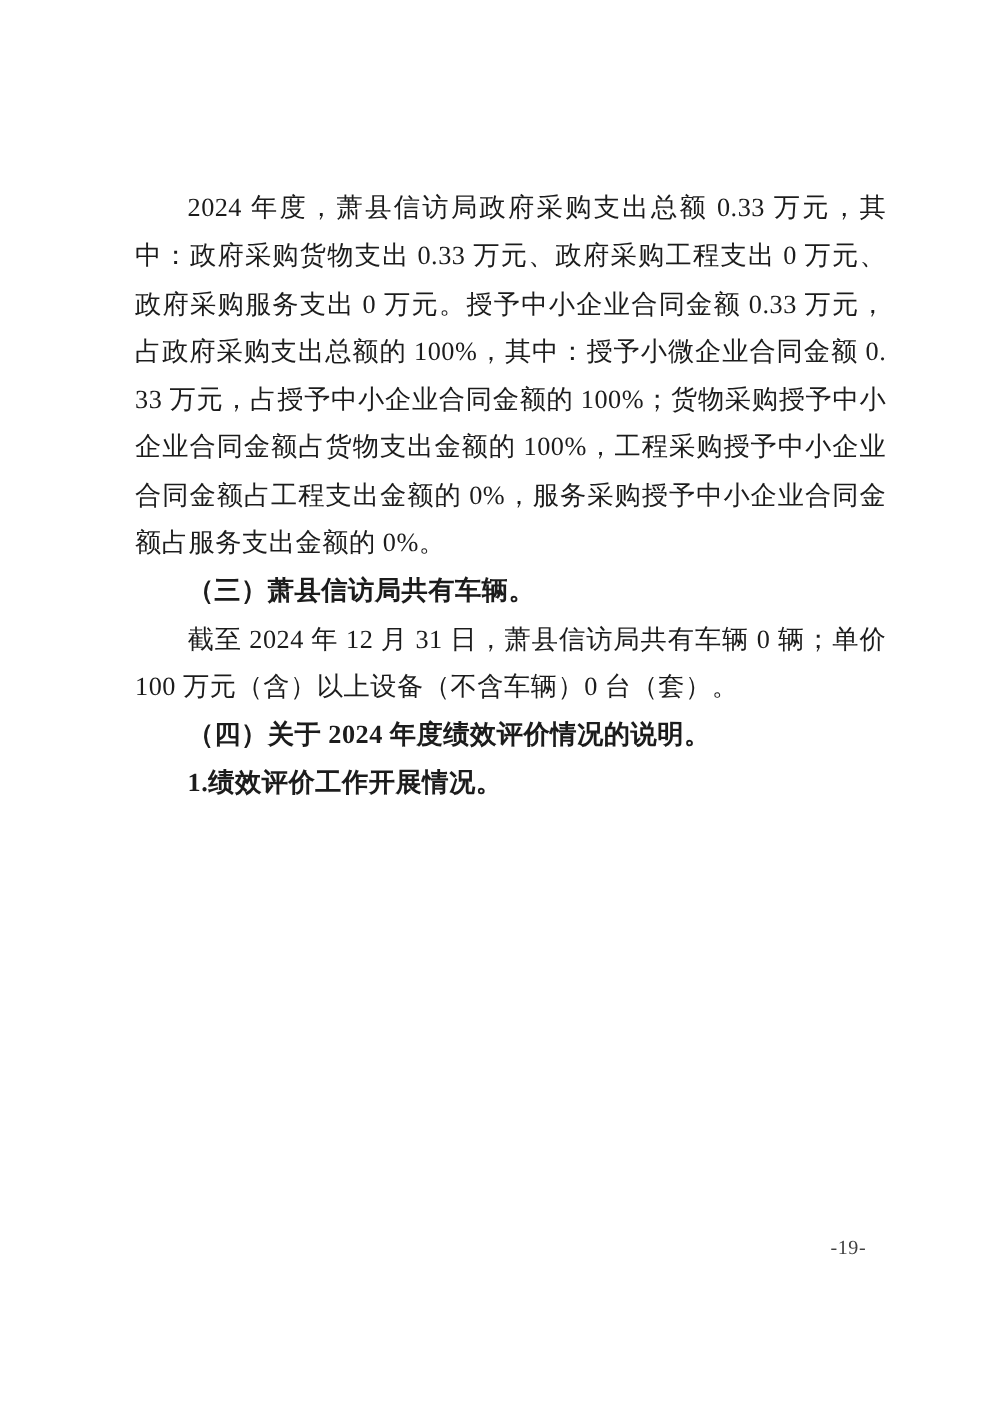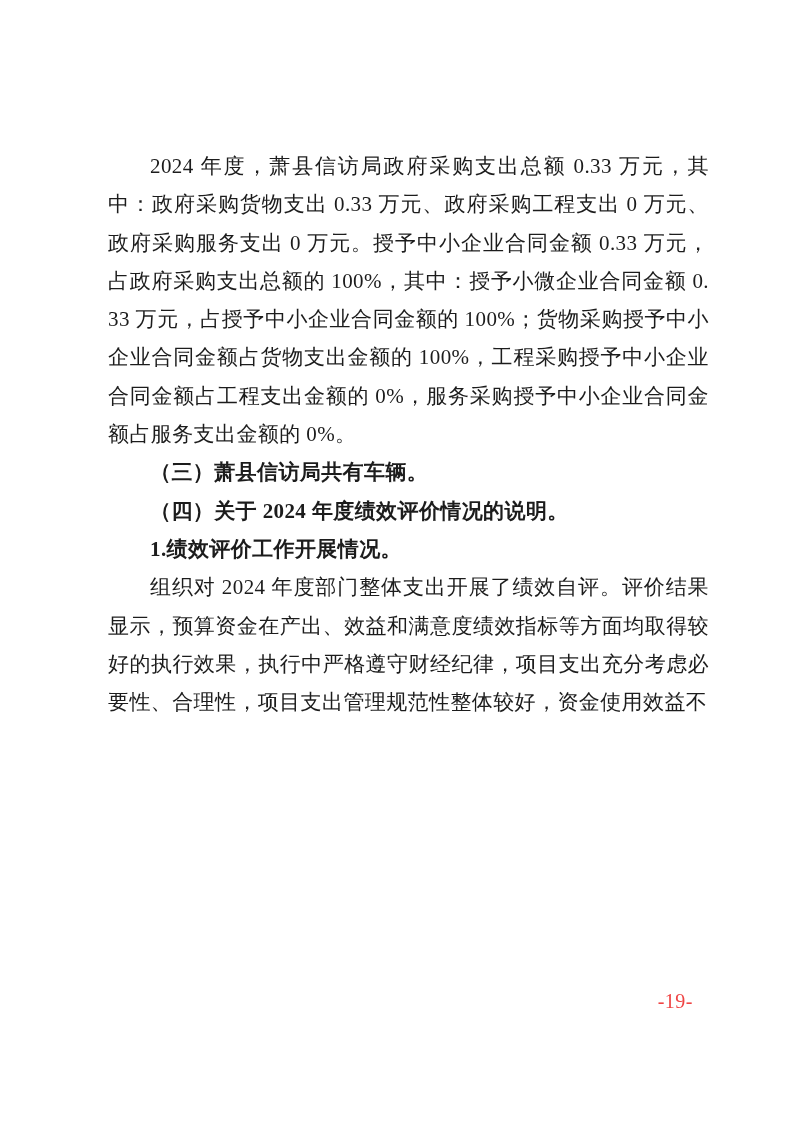--- a/index.html
+++ b/index.html
@@ -36,31 +36,31 @@
     word-break: break-all;
   }
   .para.heading,
   .para.subheading {
     font-weight: bold;
   }
   .page-number {
     position: absolute;
     top: 990px;
     right: 100px;
-    font-size: 20px;
+    font-size: 16px;
     letter-spacing: 0.5px;
-    color: #ef4444;
+    color: #404040;
     font-family: "Liberation Serif", serif;
   }
 </style>
 </head>
 <body>
 
 <div class="page">
   <div class="content" id="document-body">
       <p class="para body">2024 年度，萧县信访局政府采购支出总额 0.33 万元，其中：政府采购货物支出 0.33 万元、政府采购工程支出 0 万元、政府采购服务支出 0 万元。授予中小企业合同金额 0.33 万元，占政府采购支出总额的 100%，其中：授予小微企业合同金额 0.33 万元，占授予中小企业合同金额的 100%；货物采购授予中小企业合同金额占货物支出金额的 100%，工程采购授予中小企业合同金额占工程支出金额的 0%，服务采购授予中小企业合同金额占服务支出金额的 0%。</p>
       <p class="para heading">（三）萧县信访局共有车辆。</p>
+      <p class="para body">截至 2024 年 12 月 31 日，萧县信访局共有车辆 0 辆；单价 100 万元（含）以上设备（不含车辆）0 台（套）。</p>
       <p class="para heading">（四）关于 2024 年度绩效评价情况的说明。</p>
       <p class="para subheading">1.绩效评价工作开展情况。</p>
-      <p class="para body">组织对 2024 年度部门整体支出开展了绩效自评。评价结果显示，预算资金在产出、效益和满意度绩效指标等方面均取得较好的执行效果，执行中严格遵守财经纪律，项目支出充分考虑必要性、合理性，项目支出管理规范性整体较好，资金使用效益不</p>
     </div>
   <div class="page-number">-19-</div>
 </div>
 
 </body></html>

